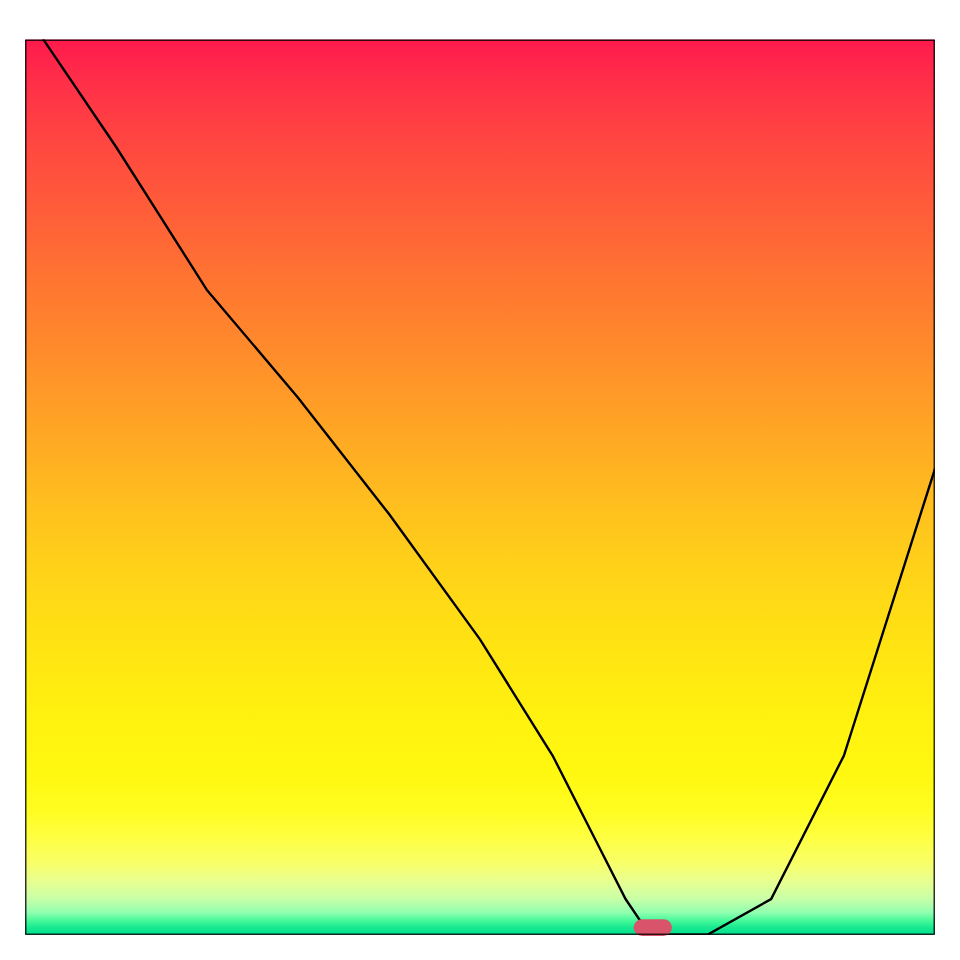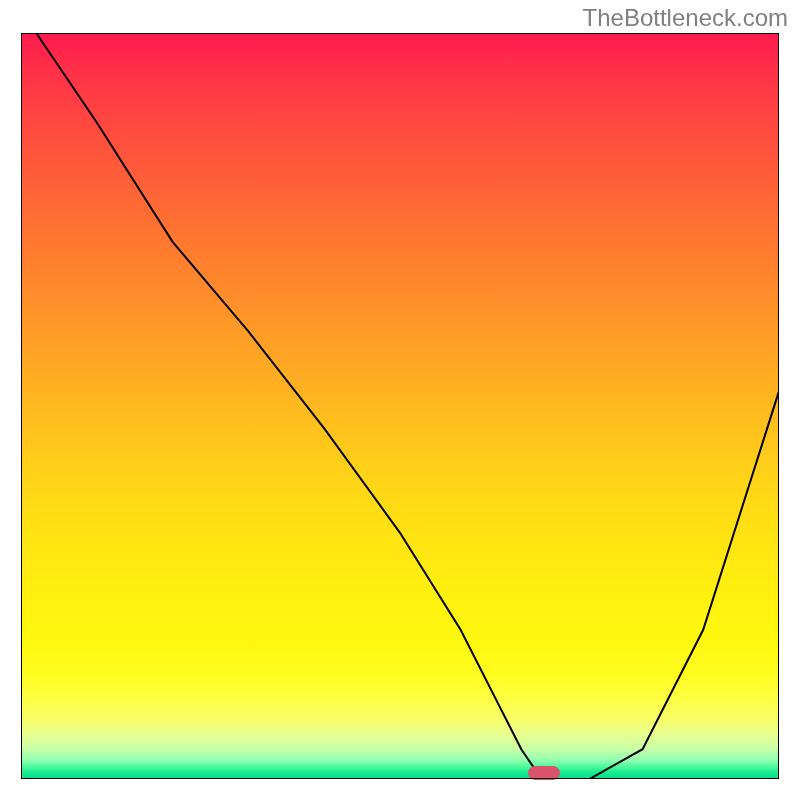--- a/index.html
+++ b/index.html
@@ -74,21 +74,20 @@
     background: #d9536b;
     border-radius: 7px;
     z-index: 4;
     transform: translate(-50%, -50%);
   }
 </style>
 </head>
 <body>
 
 <div class="chart-container">
-  <div class="watermark">TheBottleneck.com</div>
   <div class="plot-area"></div>
 
   <svg class="curve-svg" viewBox="0 0 758 746" preserveAspectRatio="none">
     <path fill="none" stroke="#000" stroke-width="2" stroke-linecap="round" d="M15.2 0.0 L75.8 89.5 L151.6 208.9 L227.4 298.4 L303.2 395.4 L379.0 499.8 L439.6 596.8 L477.5 671.4 L500.3 716.2 L515.4 738.5 L530.6 746.0 L568.5 746.0 L621.6 716.2 L682.2 596.8 L758.0 358.1"></path>
   </svg>
 
   <div class="marker" style="left: 544.02px; top: 773px;"></div>
 
   <div class="frame"></div>
 </div>

